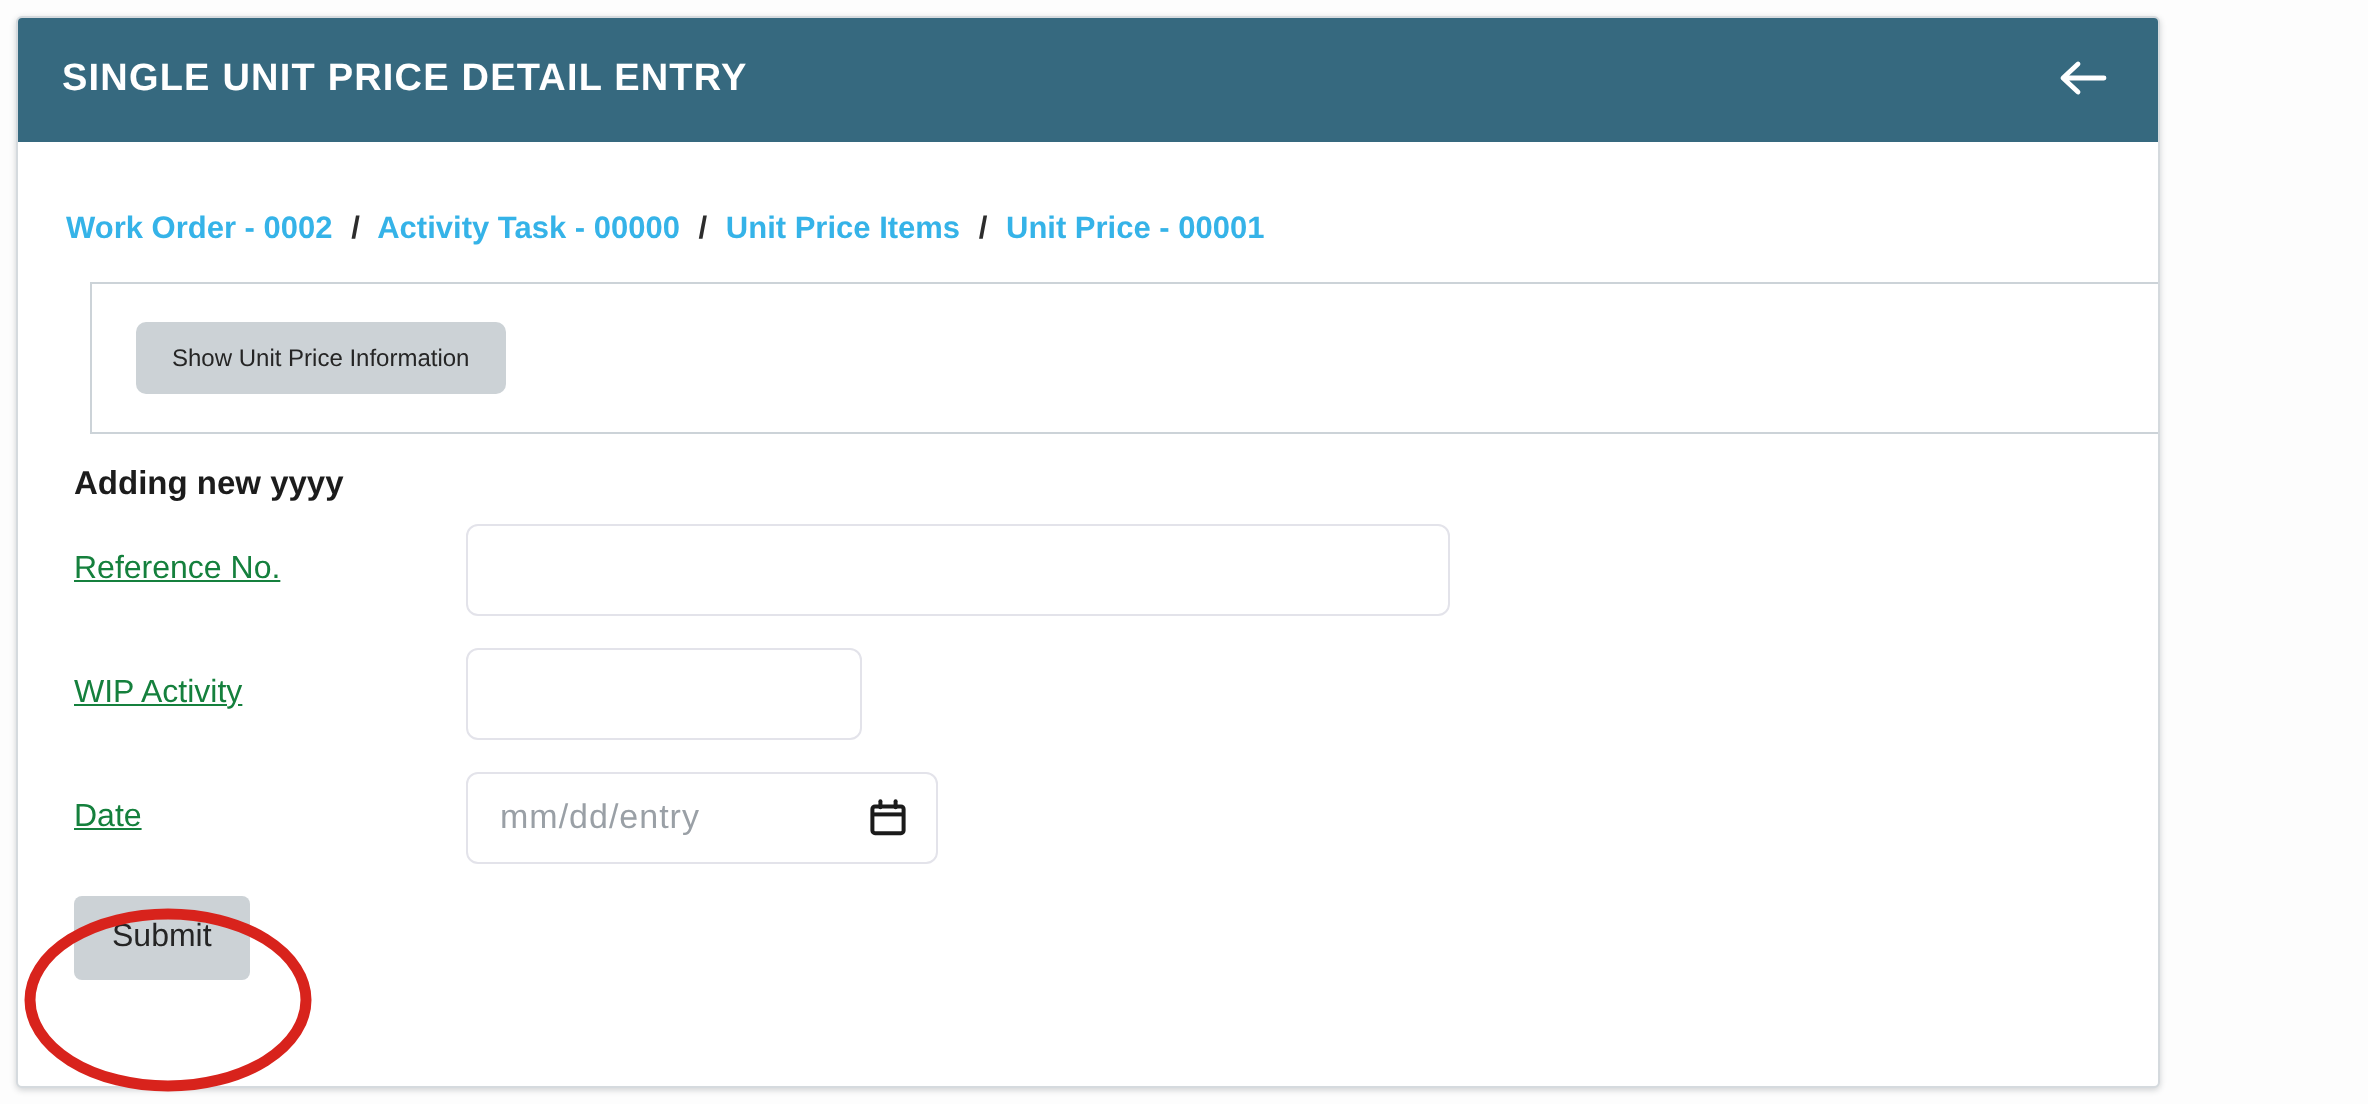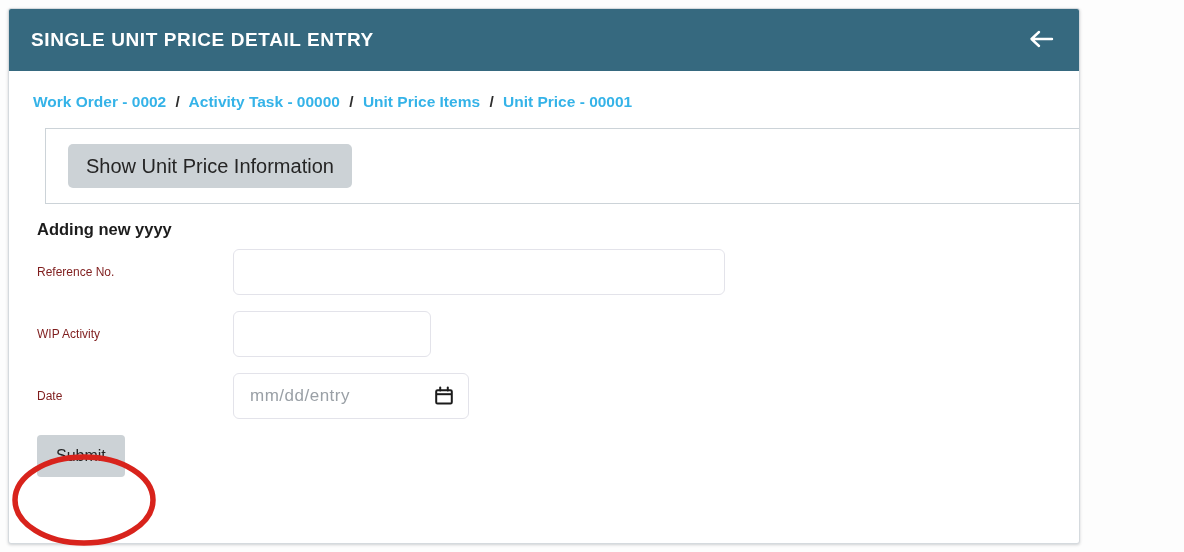--- a/index.html
+++ b/index.html
@@ -69,21 +69,21 @@
     padding: 0;
   }
 
   
   .card-body {
     padding: 0;
     position: relative;
   }
 
   .breadcrumb {
-    padding: 21px 0 0 24px;
+    padding: 34px 0 0 24px;
     font-size: 15.5px;
     font-weight: bold;
     line-height: 20px;
     white-space: nowrap;
   }
   .crumb {
     color: #35b3e8;
     text-decoration: none;
     cursor: pointer;
   }
@@ -103,21 +103,21 @@
     align-items: center;
     padding-left: 22px;
   }
 
   .btn-grey {
     background: #ccd2d6;
     border: none;
     border-radius: 5px;
     color: #252525;
     font-family: "Liberation Sans", sans-serif;
-    font-size: 20px;
+    font-size: 12px;
     padding: 12px 18px;
     cursor: pointer;
     line-height: 1;
   }
 
   .section-title {
     margin: 16px 0 0 28px;
     font-size: 16.5px;
     font-weight: bold;
     color: #1c1c1c;
@@ -127,23 +127,24 @@
     margin: 2px 0 0 0;
   }
   .form-row {
     display: flex;
     align-items: center;
     padding-left: 28px;
     height: 62px;
   }
   .form-label {
     width: 196px;
-    font-size: 12px;
-    color: #7f1d1d;
+    font-size: 16px;
+    color: #15803d;
     flex-shrink: 0;
+    text-decoration: underline;
   }
   .text-input {
     border: 1px solid #e3e3ea;
     border-radius: 6px;
     background: #ffffff;
     height: 46px;
     box-sizing: border-box;
     font-family: "Liberation Sans", sans-serif;
     font-size: 16px;
     color: #2b2b2b;

